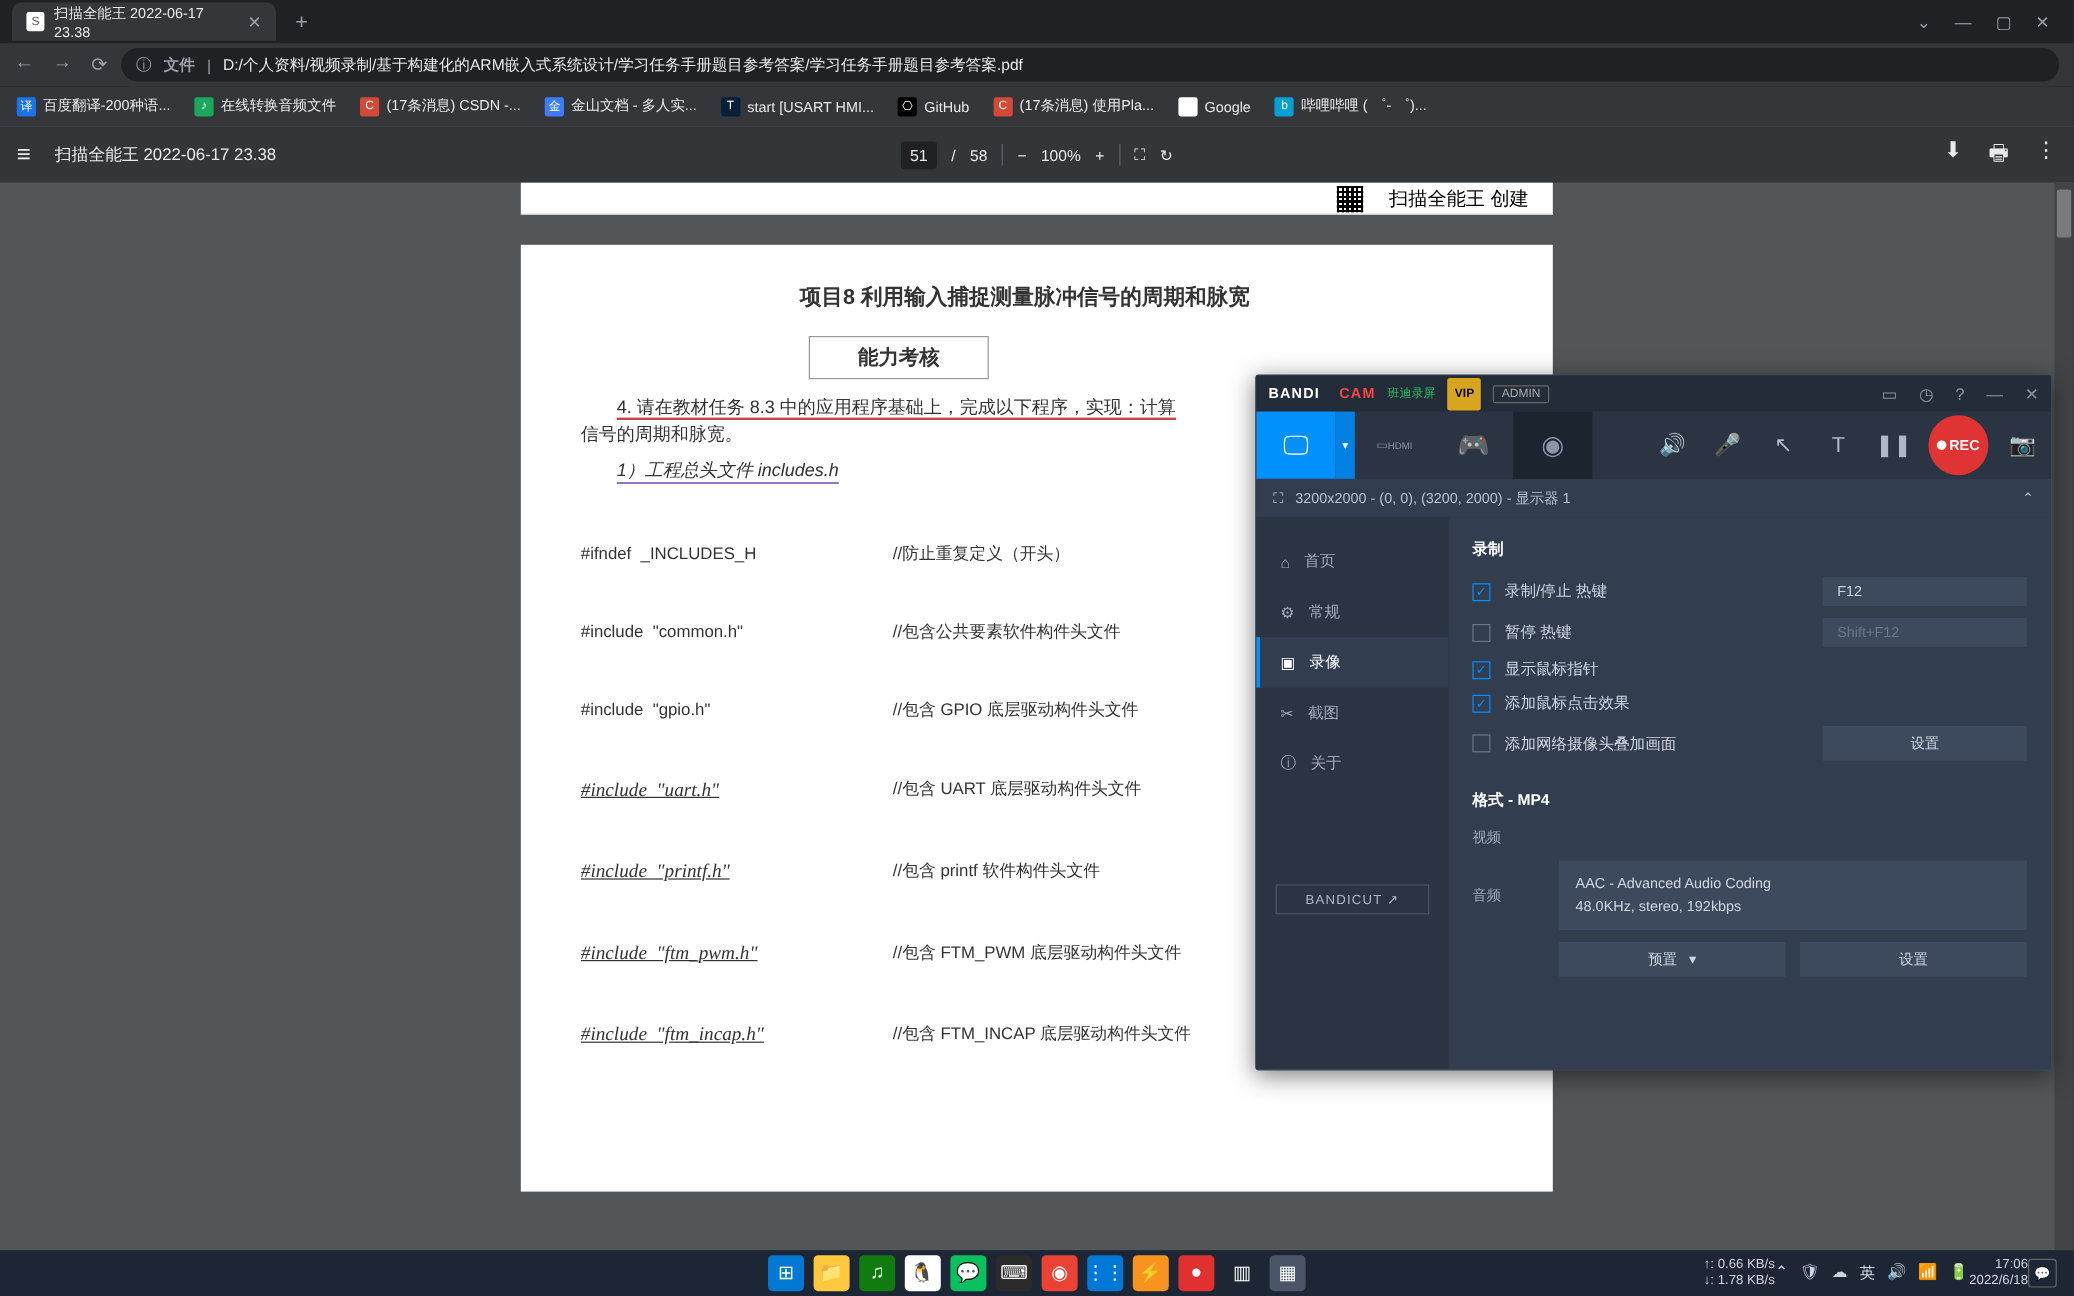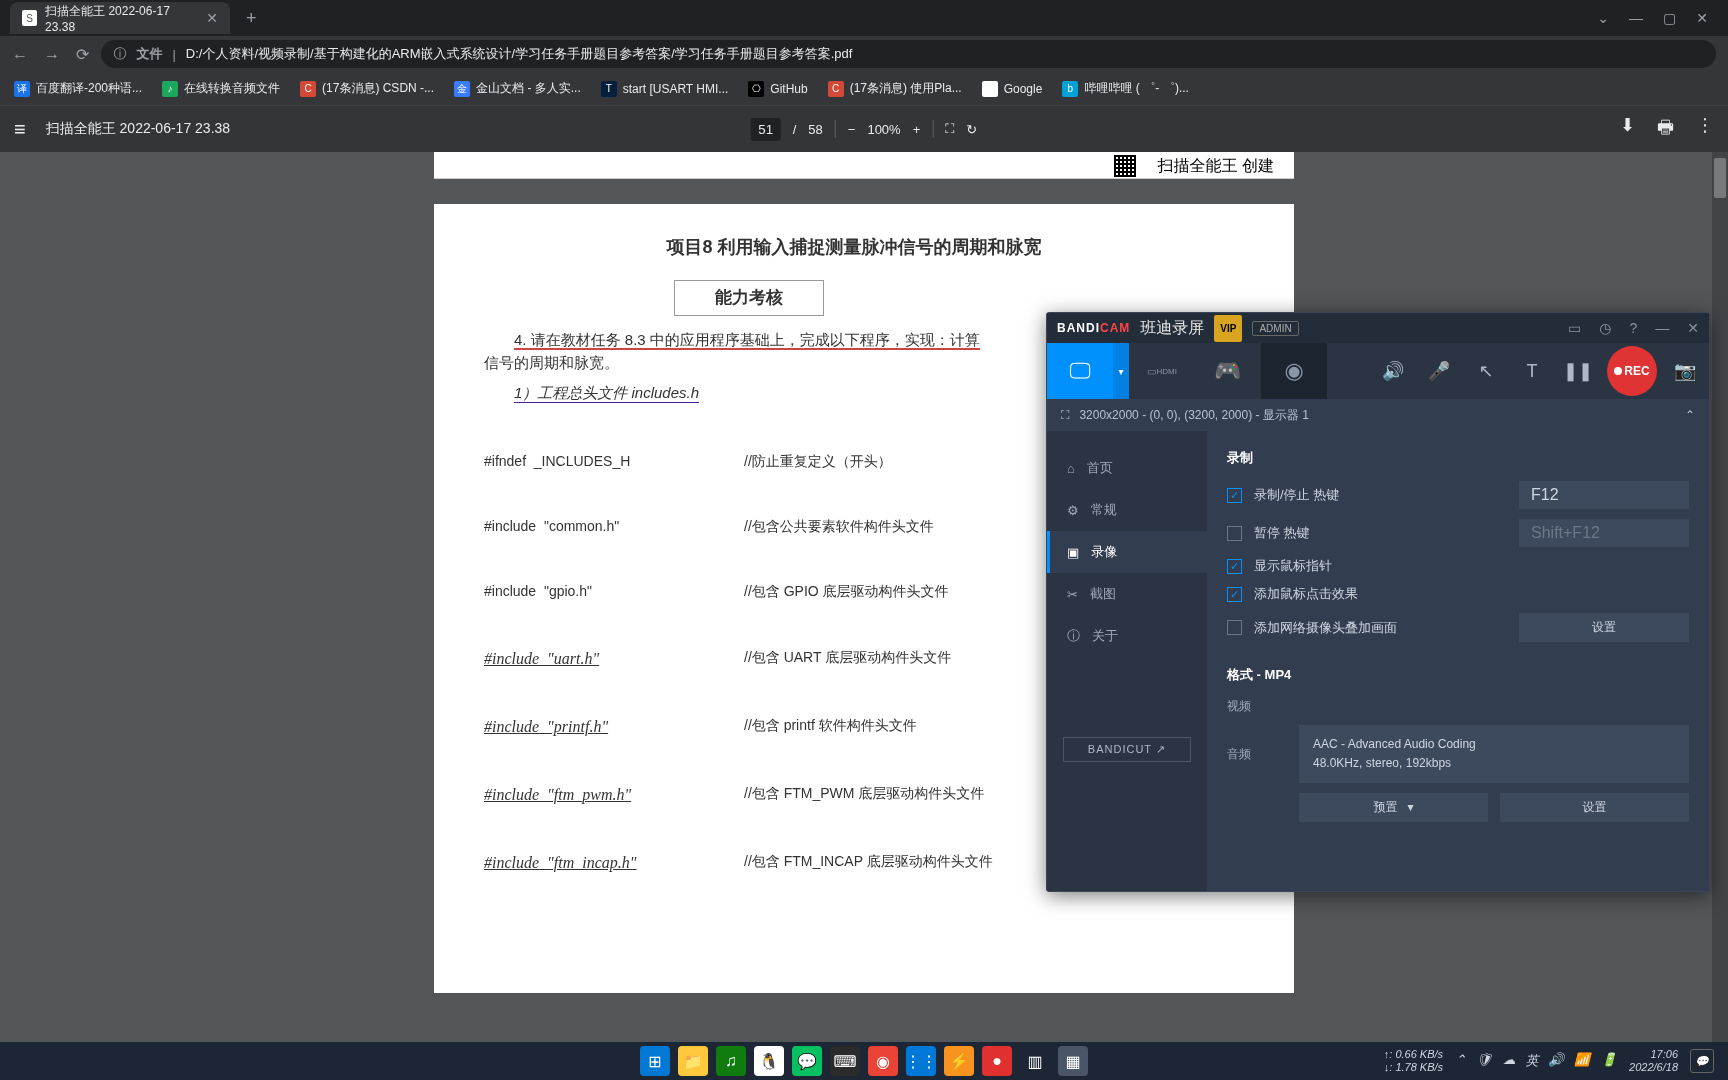--- a/index.html
+++ b/index.html
@@ -52,22 +52,22 @@
 .code-right { flex: 1; }
 .handwritten { font-family: "Comic Sans MS", cursive; font-style: italic; text-decoration: underline; font-size: 16px; }
 .scrollbar-track { position: absolute; right: 0; top: 0; bottom: 0; width: 16px; background: #424548; }
 .scrollbar-thumb { position: absolute; right: 2px; top: 6px; width: 12px; height: 40px; background: #787b7e; border-radius: 2px; }
 
 
 .bandicam { position: absolute; left: 1046px; top: 312px; width: 664px; height: 580px; background: #2a3442; border: 1px solid #3b4758; border-radius: 3px; color: #cfd6e1; font-size: 13px; box-shadow: 0 4px 20px rgba(0,0,0,0.5); }
 .bc-titlebar { height: 30px; background: #232c39; display: flex; align-items: center; padding: 0 10px; gap: 10px; }
 .bc-logo { font-weight: bold; font-size: 12px; letter-spacing: 1px; }
 .bc-logo .b1 { color: #fff; }
-.bc-logo .b2 { color: #ff4444; }
-.bc-sub { font-size: 16px; color: #e5e5e5; }
+.bc-logo .b2 { color: #ff4444; padding-left: 16px; }
+.bc-sub { font-size: 10px; color: #22c55e; }
 .bc-vip { background: #d9a520; color: #000; font-size: 10px; padding: 8px 6px; border-radius: 2px; font-weight: bold; }
 .bc-admin { border: 1px solid #666; color: #aaa; font-size: 10px; padding: 1px 6px; border-radius: 2px; }
 .bc-title-right { margin-left: auto; display: flex; gap: 18px; color: #8892a0; font-size: 14px; }
 .bc-modebar { height: 56px; background: #2a3442; display: flex; align-items: center; }
 .bc-mode { width: 66px; height: 56px; display: flex; align-items: center; justify-content: center; font-size: 22px; color: #8896a8; }
 .bc-mode.active { background: #0091ff; color: #fff; }
 .bc-mode-dd { width: 16px; height: 56px; background: #0081e3; color: #fff; display: flex; align-items: center; justify-content: center; font-size: 10px; }
 .bc-mode-dark { background: #1c2430; }
 .bc-tools { margin-left: auto; display: flex; align-items: center; gap: 0; }
 .bc-tool { width: 46px; height: 56px; display: flex; align-items: center; justify-content: center; font-size: 18px; color: #aeb8c6; }
@@ -76,31 +76,31 @@
 .bc-body { display: flex; height: calc(100% - 118px); }
 .bc-sidebar { width: 160px; background: #2a3442; padding: 16px 0; }
 .bc-nav-item { display: flex; align-items: center; gap: 12px; padding: 12px 20px; color: #9eaabb; font-size: 13px; }
 .bc-nav-item.active { background: #323e50; color: #fff; border-left: 3px solid #0091ff; padding-left: 17px; }
 .bc-bandicut { margin: 80px 16px 0; border: 1px solid #4a5668; padding: 5px 10px; font-size: 11px; letter-spacing: 1px; color: #aeb8c6; display: flex; align-items: center; justify-content: center; gap: 6px; }
 .bc-panel { flex: 1; background: #323e50; padding: 18px 20px; overflow-y: auto; }
 .bc-section-title { font-weight: bold; color: #fff; margin-bottom: 14px; font-size: 13px; }
 .bc-row { display: flex; align-items: center; margin-bottom: 10px; gap: 12px; }
 .bc-check { width: 15px; height: 15px; border: 1.5px solid #0091ff; display: inline-flex; align-items: center; justify-content: center; font-size: 11px; color: #0091ff; }
 .bc-check.unchecked { border-color: #6b7788; color: transparent; }
-.bc-hotkey { margin-left: auto; background: #3d4a5e; padding: 5px 12px; min-width: 170px; color: #cfd6e1; font-size: 16px; }
+.bc-hotkey { margin-left: auto; background: #3d4a5e; padding: 5px 12px; min-width: 170px; color: #cfd6e1; font-size: 12px; }
 .bc-hotkey.disabled { color: #6b7788; }
 .bc-btn { background: #3d4a5e; padding: 6px 0; text-align: center; font-size: 12px; flex: 1; }
 .bc-info-box { background: #3d4a5e; padding: 10px 14px; font-size: 12px; line-height: 1.6; flex: 1; }
 .bc-label { width: 60px; font-size: 12px; color: #9eaabb; }
 
 
 .taskbar { position: absolute; bottom: 0; left: 0; right: 0; height: 38px; background: #1c2634; display: flex; align-items: center; }
 .tb-center { position: absolute; left: 50%; transform: translateX(-50%); display: flex; gap: 8px; align-items: center; }
 .tb-icon { width: 30px; height: 30px; border-radius: 4px; display: flex; align-items: center; justify-content: center; font-size: 16px; color: #fff; }
-.tb-right { margin-left: auto; display: flex; align-items: center; gap: 12px; padding-right: 14px; color: #cfd6e1; font-size: 11px; font-style: italic; }
+.tb-right { margin-left: auto; display: flex; align-items: center; padding-right: 14px; color: #cfd6e1; font-size: 11px; }
 .tb-net { line-height: 1.2; font-size: 11px; }
 .tb-tray { display: flex; gap: 10px; font-size: 13px; }
 .tb-time { text-align: right; line-height: 1.2; }
 .tb-notif { width: 24px; height: 24px; border: 1px solid #666; border-radius: 3px; display: flex; align-items: center; justify-content: center; }
 </style>
 </head>
 <body>
 
 <div class="tab-bar">
   <div class="tab">

